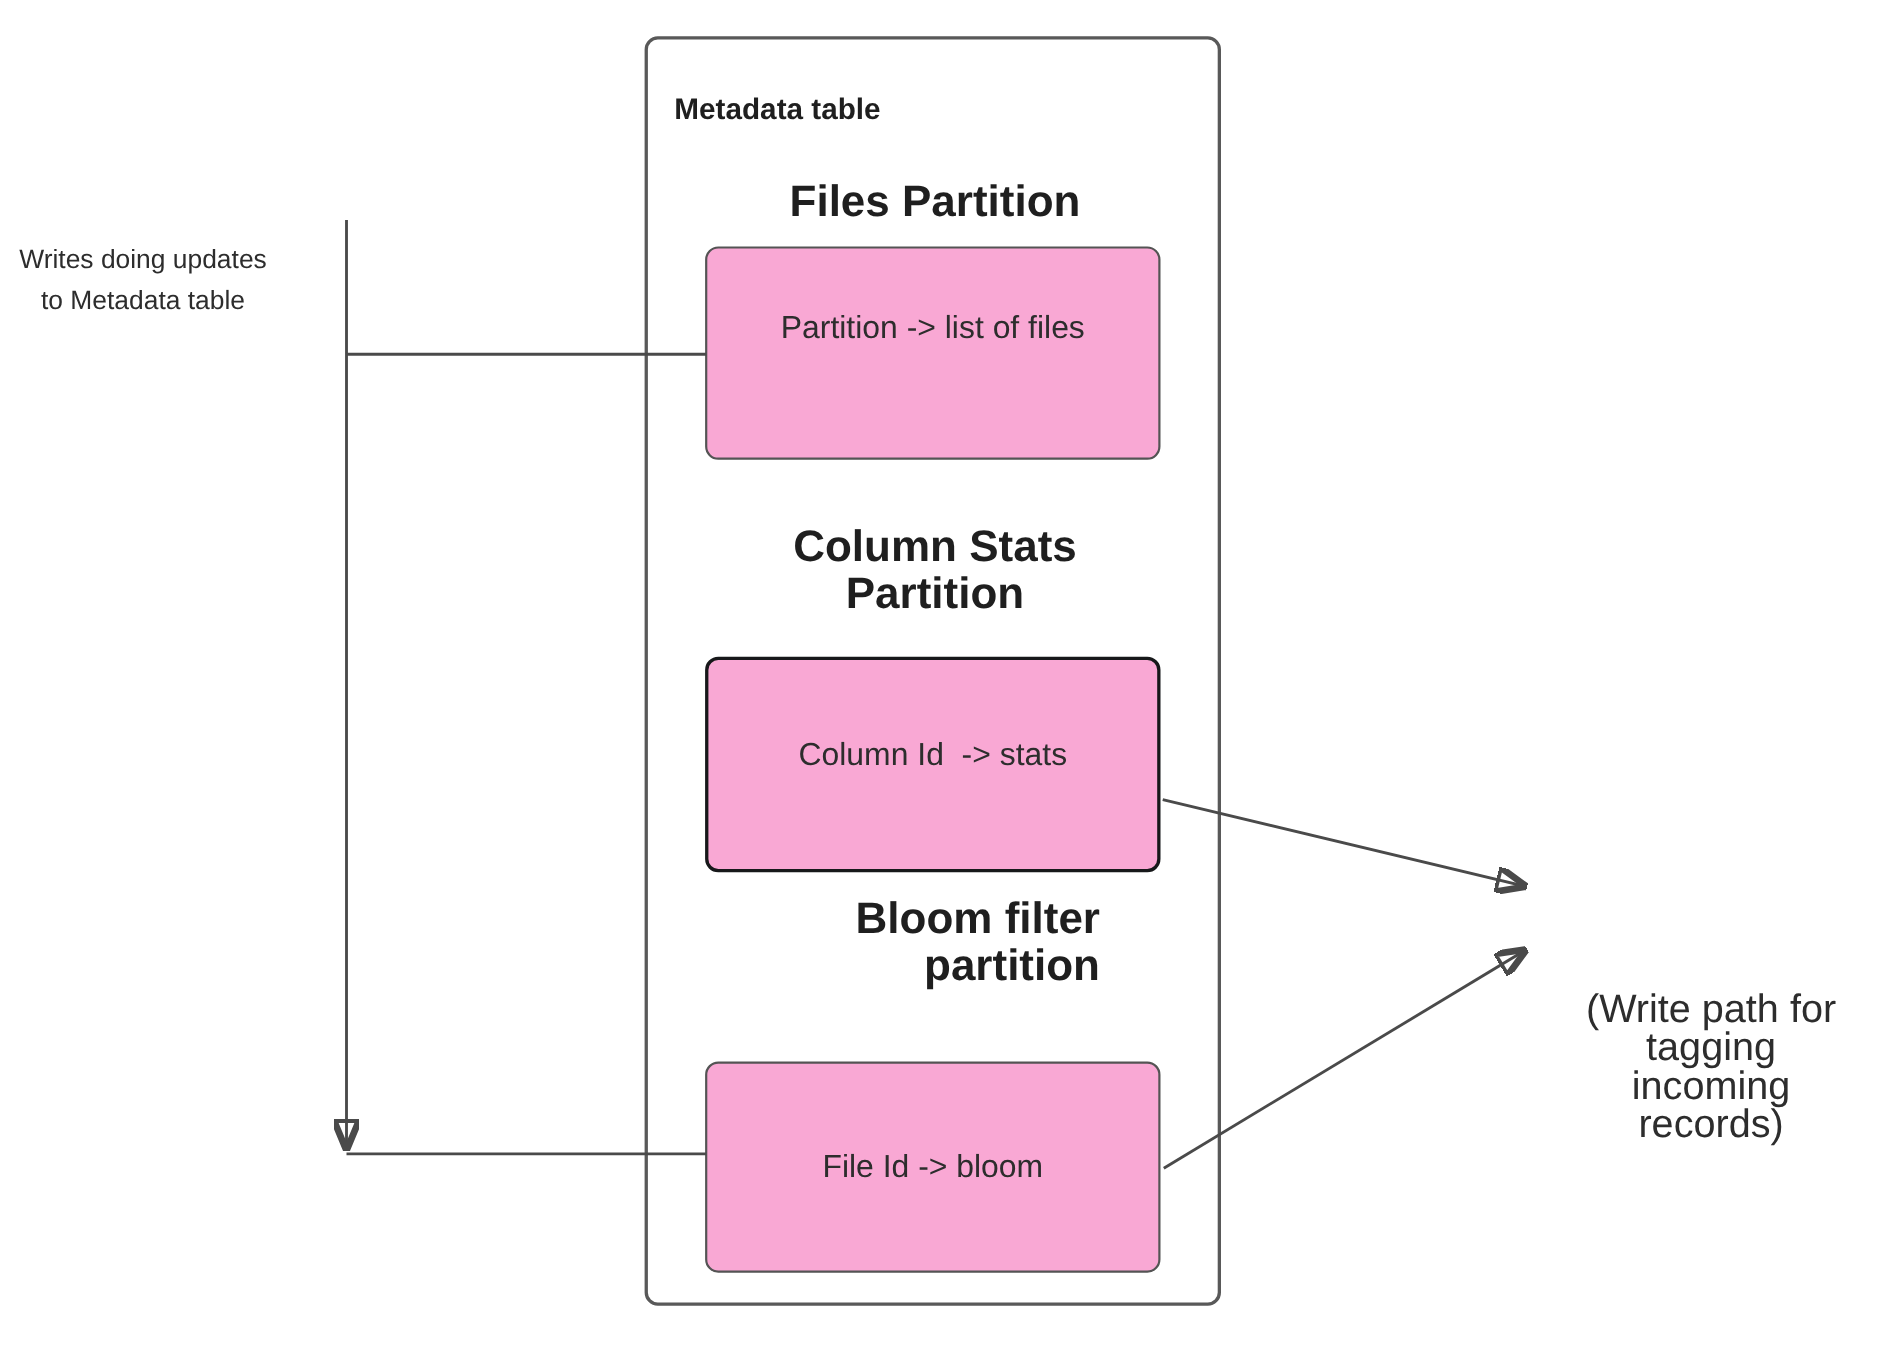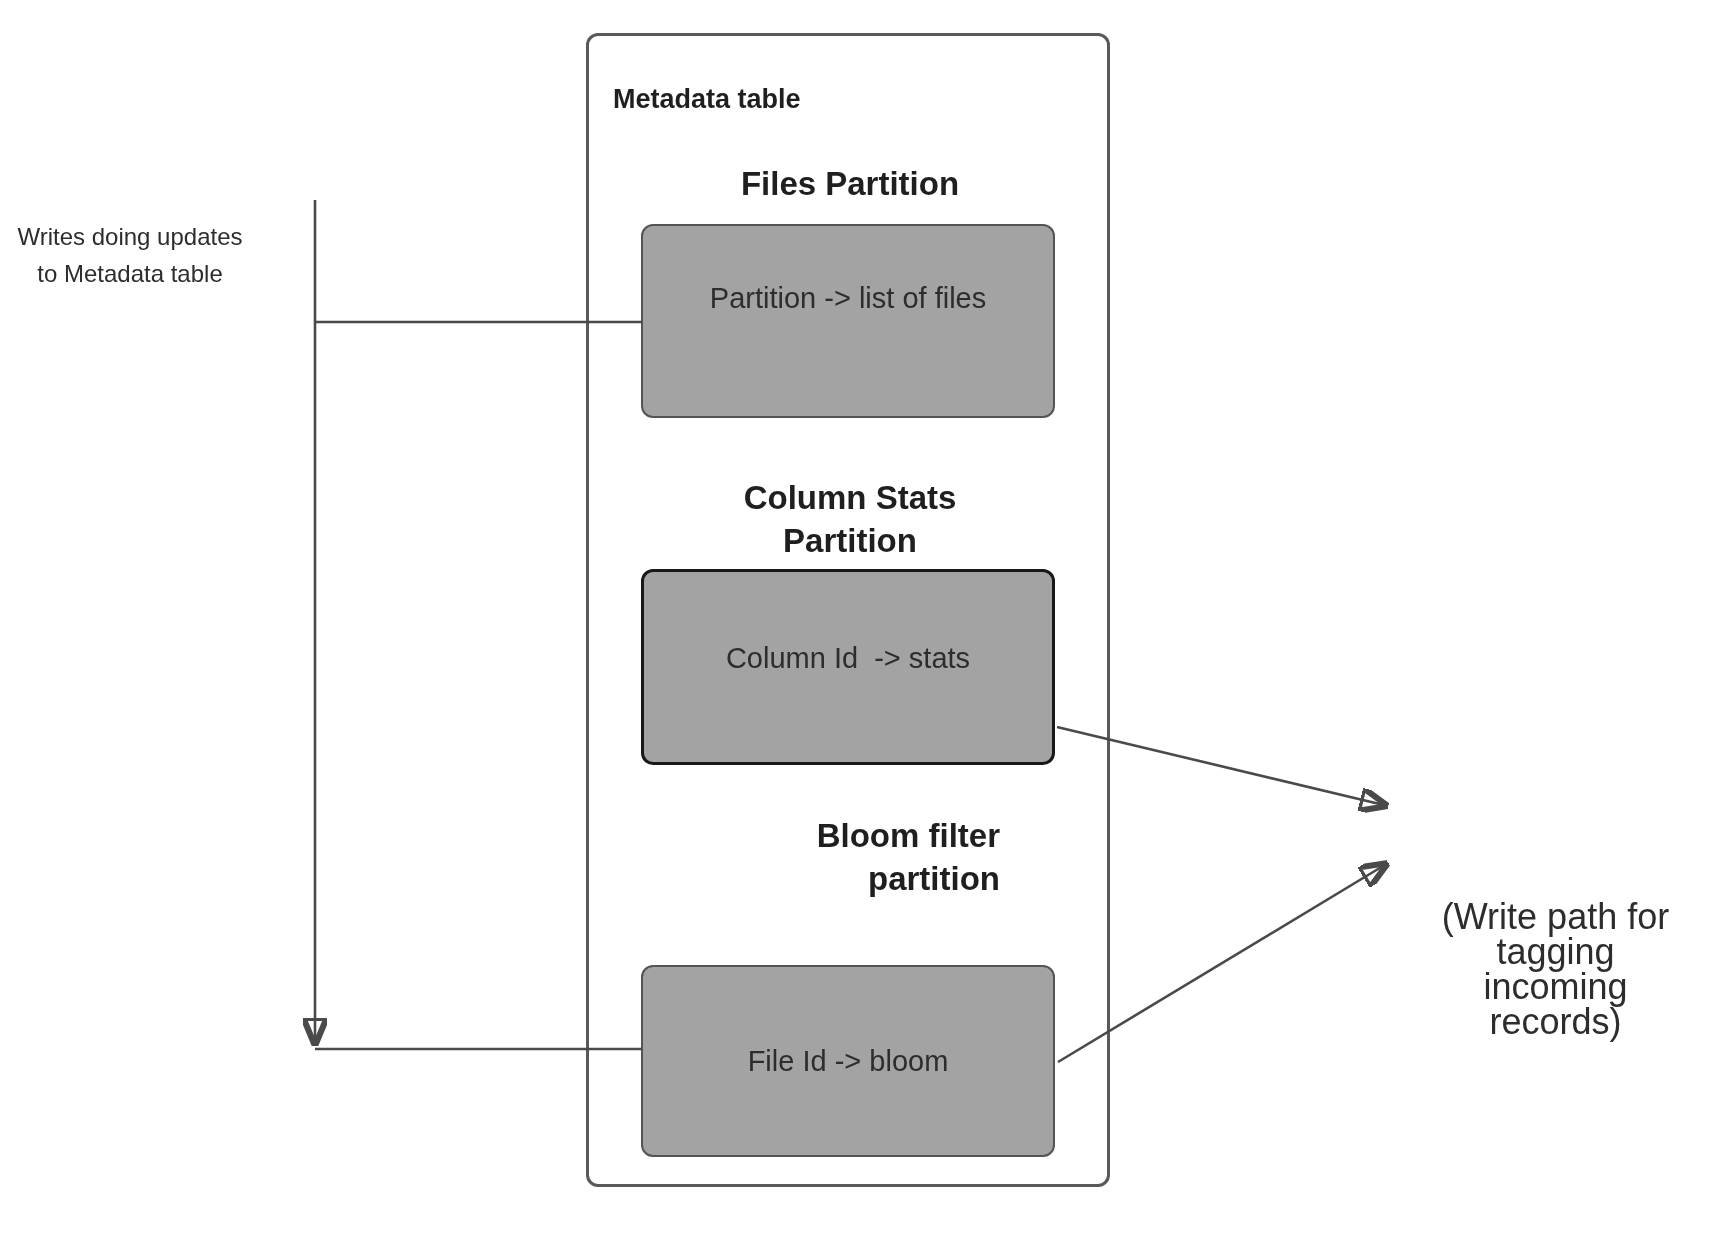--- a/index.html
+++ b/index.html
@@ -28,44 +28,44 @@
     font-size: 27px;
     font-weight: bold;
     color: #1f1f1f;
     white-space: nowrap;
   }
   .heading {
     position: absolute;
     left: 700px;
     width: 300px;
     text-align: center;
-    font-size: 33px;
+    font-size: 40px;
     font-weight: bold;
     line-height: 43px;
     color: #1f1f1f;
   }
   .h-files { top: 162px; }
   .h-cs    { top: 476px; }
   .h-bloom { top: 814px; text-align: right; }
 
   .pbox {
     position: absolute;
     left: 641px;
     width: 414px;
     border: 2.5px solid #545454;
     border-radius: 12px;
-    background: #a3a3a3;
+    background: #f9a8d4;
     display: flex;
     flex-direction: column;
     align-items: center;
     justify-content: center;
     text-align: center;
   }
   .b-files { top: 224px; height: 194px; padding-bottom: 46px; }
-  .b-cs    { top: 569px; height: 196px; border: 3px solid #17181a; padding-bottom: 18px; }
+  .b-cs    { top: 597px; height: 196px; border: 3px solid #17181a; padding-bottom: 18px; }
   .b-bloom { top: 965px; height: 192px; }
   .ptext {
     font-size: 29px;
     line-height: 37px;
     color: #2d2d2d;
     white-space: pre-wrap;
   }
 
   .annotation {
     position: absolute;

